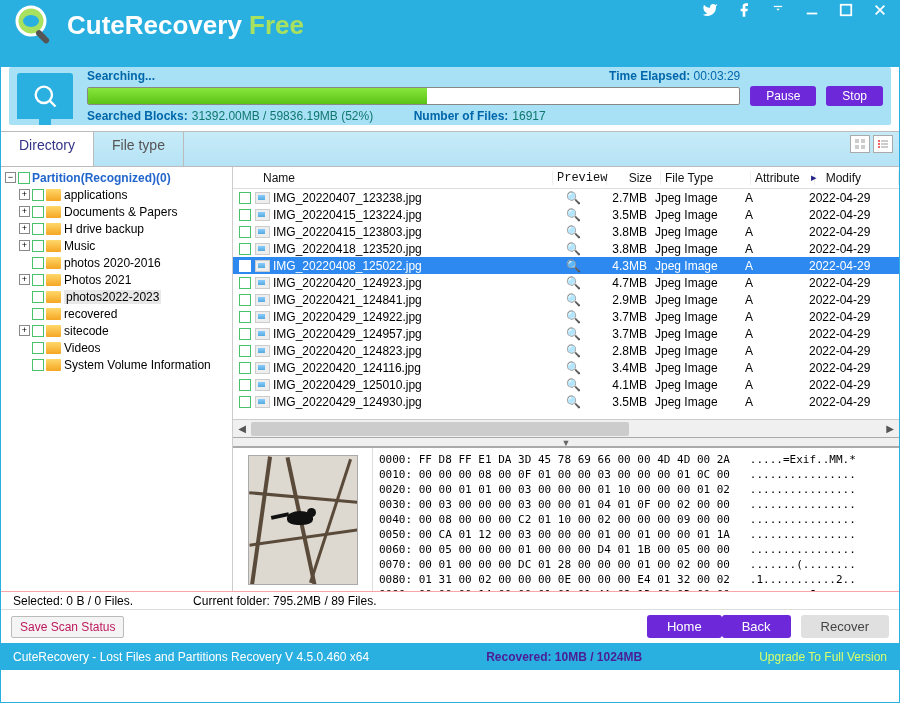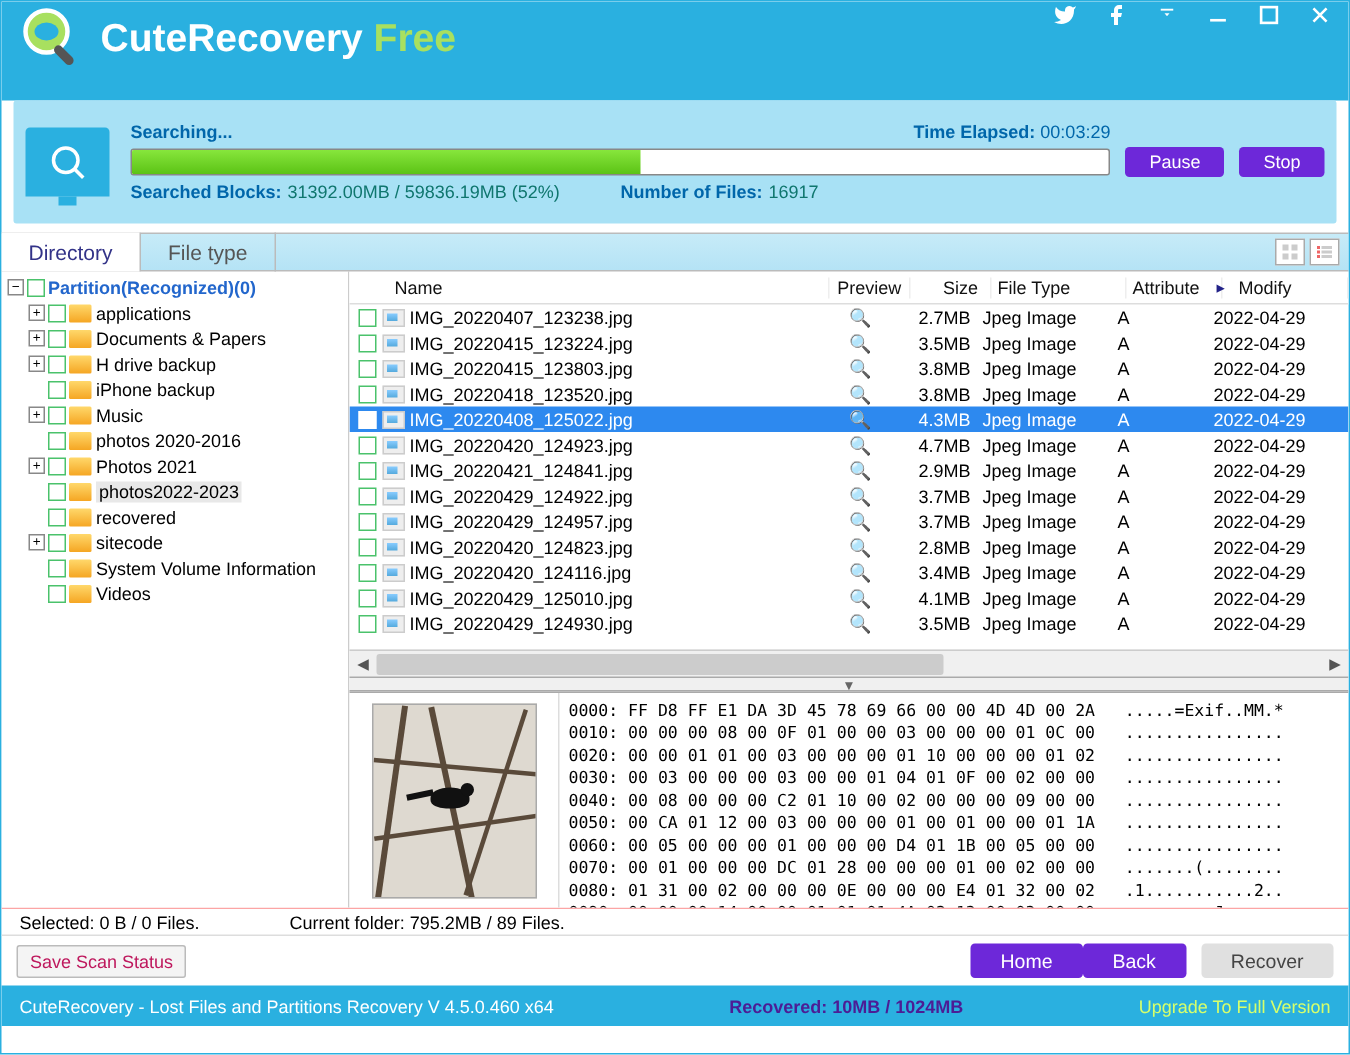--- a/index.html
+++ b/index.html
@@ -8,38 +8,38 @@
 
 .titlebar { height: 66px; background: linear-gradient(#2ab0e0, #2ab0e0); display: flex; align-items: flex-start; padding: 0 10px; color: #fff; }
 .logo-wrap { display: flex; align-items: center; gap: 8px; }
 .logo-icon { width: 48px; height: 48px; position: relative; }
 .app-name { font-size: 26px; font-weight: 600; color: #fff; }
 .app-name .green { color: #a8e05f; }
 .titlebar-right { margin-left: auto; display: flex; gap: 16px; align-items: center; }
 .tb-icon { width: 18px; height: 18px; color: #fff; cursor: pointer; display:flex; align-items:center; justify-content:center;}
 
 
-.progress-panel { background: #a8e1f5; height: 82px; margin: 0 8px 6px 8px; display: flex; align-items: center; padding: 0 8px; border-radius: 2px; }
+.progress-panel { background: #a8e1f5; height: 58px; margin: 0 8px 6px 8px; display: flex; align-items: center; padding: 0 8px; border-radius: 2px; }
 .monitor-icon { width: 56px; height: 46px; margin-right: 14px; position: relative; background:#2ab0e0; border-radius:3px 3px 0 0; display:flex; align-items:center; justify-content:center;}
 .monitor-icon svg { color: #fff; }
 .monitor-icon::after{content:'';position:absolute;bottom:-6px;left:22px;width:12px;height:6px;background:#2ab0e0;}
 .progress-body { flex: 1; }
 .progress-top { display: flex; justify-content: space-between; font-size: 12px; font-weight: 600; color: #0066aa; }
 .progress-top .time-val { color: #0066aa; font-weight: normal; }
 .progress-bar { height: 18px; background: #fff; border: 1px solid #888; margin: 4px 0; position: relative; border-radius: 2px; overflow: hidden; }
 .progress-fill { height: 100%; width: 52%; background: linear-gradient(#87e63c, #5cc316); }
 .progress-bot { display: flex; font-size: 12px; color: #0066aa; }
 .progress-bot .lbl { font-weight: 600; margin-right: 4px; }
 .progress-bot .val { color: #0f766e; margin-right: 40px; }
 .progress-bot .group { flex: 1; }
 .progress-btns { display: flex; gap: 10px; margin-left: 10px; align-items: center; height: 20px; }
 .btn { background: #6d28d9; color: #fff; border: none; padding: 3px 16px; font-size: 12px; border-radius: 3px; cursor: pointer; }
 
 
-.tabs-row { display: flex; height: 26px; border-top: 1px solid #bbb; border-bottom: 1px solid #bbb; background: linear-gradient(#c7ebf8, #b5e3f5); position: relative; align-items: center; }
+.tabs-row { display: flex; height: 36px; border-top: 1px solid #bbb; border-bottom: 1px solid #bbb; background: linear-gradient(#c7ebf8, #b5e3f5); position: relative; }
 .tab { padding: 0 18px; line-height: 26px; font-size: 14px; color: #555; cursor: pointer; border-right: 1px solid #bbb; }
 .tab.active { background: #fff; color: #338; }
 .view-toggles { position: absolute; right: 6px; top: 3px; display:flex; gap:3px;}
 .vt { width:20px; height:18px; border:1px solid #aaa; background:#fff; display:flex; align-items:center; justify-content:center; cursor:pointer;}
 
 
 .middle { display: flex; height: 424px; }
 .tree { width: 232px; border-right: 1px solid #ccc; padding: 2px 0 0 4px; font-size: 12px; overflow: hidden; background:#fff;}
 .tree-node { display: flex; align-items: center; height: 17px; white-space: nowrap; }
 .tree-node .expander { width: 11px; height: 11px; border: 1px solid #888; font-size: 9px; line-height: 9px; text-align: center; margin-right: 2px; background:#fff; cursor:pointer;}
@@ -49,21 +49,21 @@
 .tree-node .lbl { color: #000; }
 .tree-node.indent1 { margin-left: 14px; }
 .tree-node.selected .lbl { background: #e8e8e8; padding: 0 2px; }
 
 
 .file-area { flex: 1; display: flex; flex-direction: column; background:#fff; }
 .table-head { display: flex; height: 22px; border-bottom: 1px solid #ddd; font-size: 12px; align-items: center; padding-left: 6px; color:#111; background:#fff;}
 .table-head .col { border-right: 1px solid #eee; padding: 0 4px; }
 .cb-col { width: 20px; }
 .cname { width: 294px; }
-.cprev { width: 54px; text-align: center; }
+.cprev { width: 54px; text-align: center; font-family: Liberation Mono, monospace; }
 .csize { width: 54px; text-align: right; padding-right: 8px !important; }
 .ctype { width: 90px; }
 .cattr { width: 64px; }
 .cmod { flex: 1; position:relative;}
 .sort-arrow { color: #228; position:absolute; left:-4px; font-size:11px;}
 
 .table-body { flex: 1; overflow: hidden; font-size: 12px; }
 .row { display: flex; height: 17px; align-items: center; padding-left: 6px; }
 .row.selected { background: #2d89ef; color: #fff; }
 .row .cb { width: 12px; height: 12px; border: 1px solid #4ac26b; margin-right: 4px; background:#fff;}
@@ -225,26 +225,20 @@
           <span class="folder"></span>
           <span class="lbl">Documents &amp; Papers</span>
         </div>
         <div class="tree-node indent1">
           <span class="expander">+</span>
           <span class="cb"></span>
           <span class="folder"></span>
           <span class="lbl">H drive backup</span>
         </div>
         <div class="tree-node indent1">
-          <span style="width:13px;display:inline-block"></span>
-          <span class="cb"></span>
-          <span class="folder"></span>
-          <span class="lbl">iPhone backup</span>
-        </div>
-        <div class="tree-node indent1">
           <span class="expander">+</span>
           <span class="cb"></span>
           <span class="folder"></span>
           <span class="lbl">Music</span>
         </div>
         <div class="tree-node indent1">
           <span style="width:13px;display:inline-block"></span>
           <span class="cb"></span>
           <span class="folder"></span>
           <span class="lbl">photos 2020-2016</span>
@@ -270,27 +264,27 @@
         <div class="tree-node indent1">
           <span class="expander">+</span>
           <span class="cb"></span>
           <span class="folder"></span>
           <span class="lbl">sitecode</span>
         </div>
         <div class="tree-node indent1">
           <span style="width:13px;display:inline-block"></span>
           <span class="cb"></span>
           <span class="folder"></span>
+          <span class="lbl">Videos</span>
+        </div>
+        <div class="tree-node indent1">
+          <span style="width:13px;display:inline-block"></span>
+          <span class="cb"></span>
+          <span class="folder"></span>
           <span class="lbl">System Volume Information</span>
-        </div>
-        <div class="tree-node indent1">
-          <span style="width:13px;display:inline-block"></span>
-          <span class="cb"></span>
-          <span class="folder"></span>
-          <span class="lbl">Videos</span>
         </div>
       </div>
   </div>
 
   <div class="file-area">
     <div class="table-head">
       <div class="col cb-col"></div>
       <div class="col cname">Name</div>
       <div class="col cprev">Preview</div>
       <div class="col csize">Size</div>

